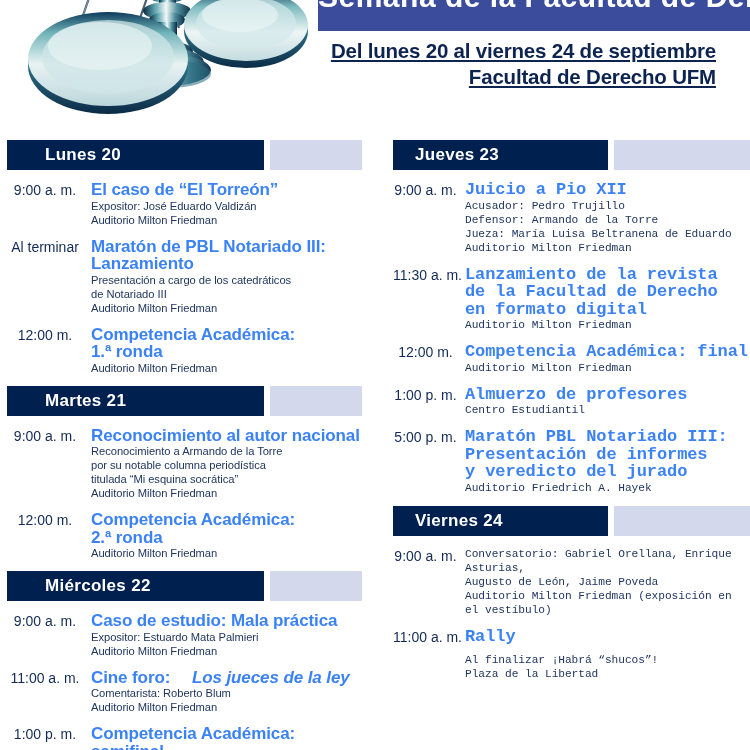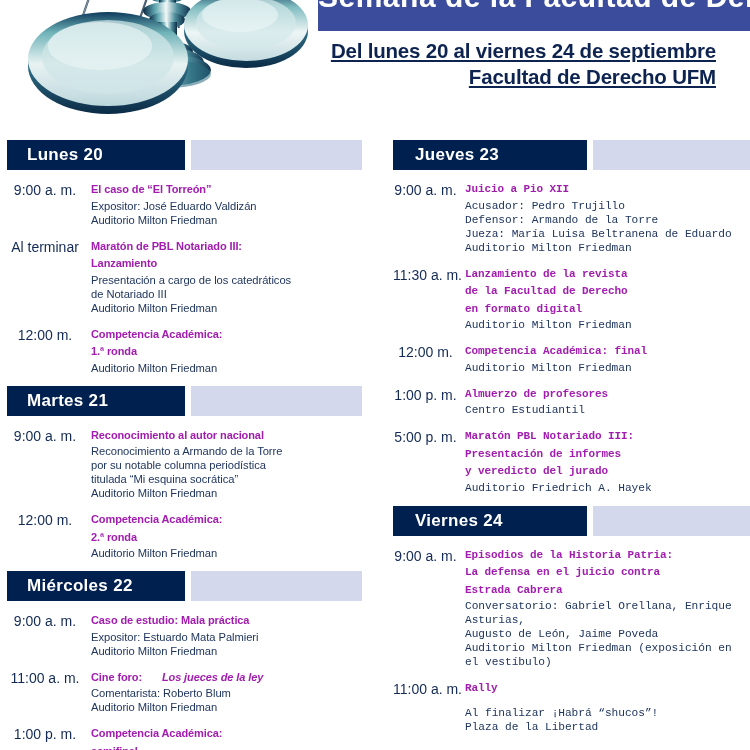--- a/index.html
+++ b/index.html
@@ -86,22 +86,22 @@
   .day-headerbar .navy {
     background: #00204f;
     display: flex;
     align-items: center;
     color: #ffffff;
     font-size: 17px;
     font-weight: bold;
     letter-spacing: 0.3px;
     box-sizing: border-box;
   }
-  #col-left .day-headerbar .navy  { width: 178px; padding-left: 20px; }
-  #col-right .day-headerbar .navy { width: 194px; padding-left: 22px; }
+  #col-left .day-headerbar .navy  { width: 257px; padding-left: 38px; }
+  #col-right .day-headerbar .navy { width: 215px; padding-left: 22px; }
   .day-headerbar .light {
     background: #d3d8ec;
     flex: 1 1 auto;
     margin-left: 6px;
   }
   #col-left .day-headerbar .light  { margin-right: 10px; }
   #col-right .day-headerbar .light { margin-right: 0px; }
 
   .events { padding-top: 11px; }
 
@@ -123,22 +123,22 @@
   #col-right .event .time { width: 65px; }
 
   .event .body {
     flex: 1 1 auto;
   }
   #col-left .event .body  { padding-left: 8px; }
   #col-right .event .body { padding-left: 7px; font-family: Liberation Mono, monospace; }
   .event.indented .body { padding-left: 12px; }
 
   .event .title {
-    color: #a21caf;
-    font-size: 11px;
+    color: #3b82f6;
+    font-size: 17px;
     font-weight: bold;
     line-height: 17.5px;
     letter-spacing: -0.1px;
   }
   .event .title .ital {
     font-style: italic;
     margin-left: 17px;
   }
   .event .detail {
     color: #20365f;
@@ -372,21 +372,20 @@
     </div>
     <div class="day-block">
       <div class="day-headerbar">
         <div class="navy">Viernes 24</div>
         <div class="light"></div>
       </div>
       <div class="events">
         <div class="event">
           <div class="time">9:00 a. m.</div>
           <div class="body">
-            <div class="title">Episodios de la Historia Patria:<br>La defensa en el juicio contra<br>Estrada Cabrera</div>
             <div class="detail">Conversatorio: Gabriel Orellana, Enrique Asturias,</div>
             <div class="detail">Augusto de León, Jaime Poveda</div>
             <div class="detail">Auditorio Milton Friedman (exposición en el vestíbulo)</div>
           </div>
         </div>
         <div class="event">
           <div class="time">11:00 a. m.</div>
           <div class="body">
             <div class="title">Rally</div>
             <div class="detail gap">Al finalizar ¡Habrá “shucos”!</div>

